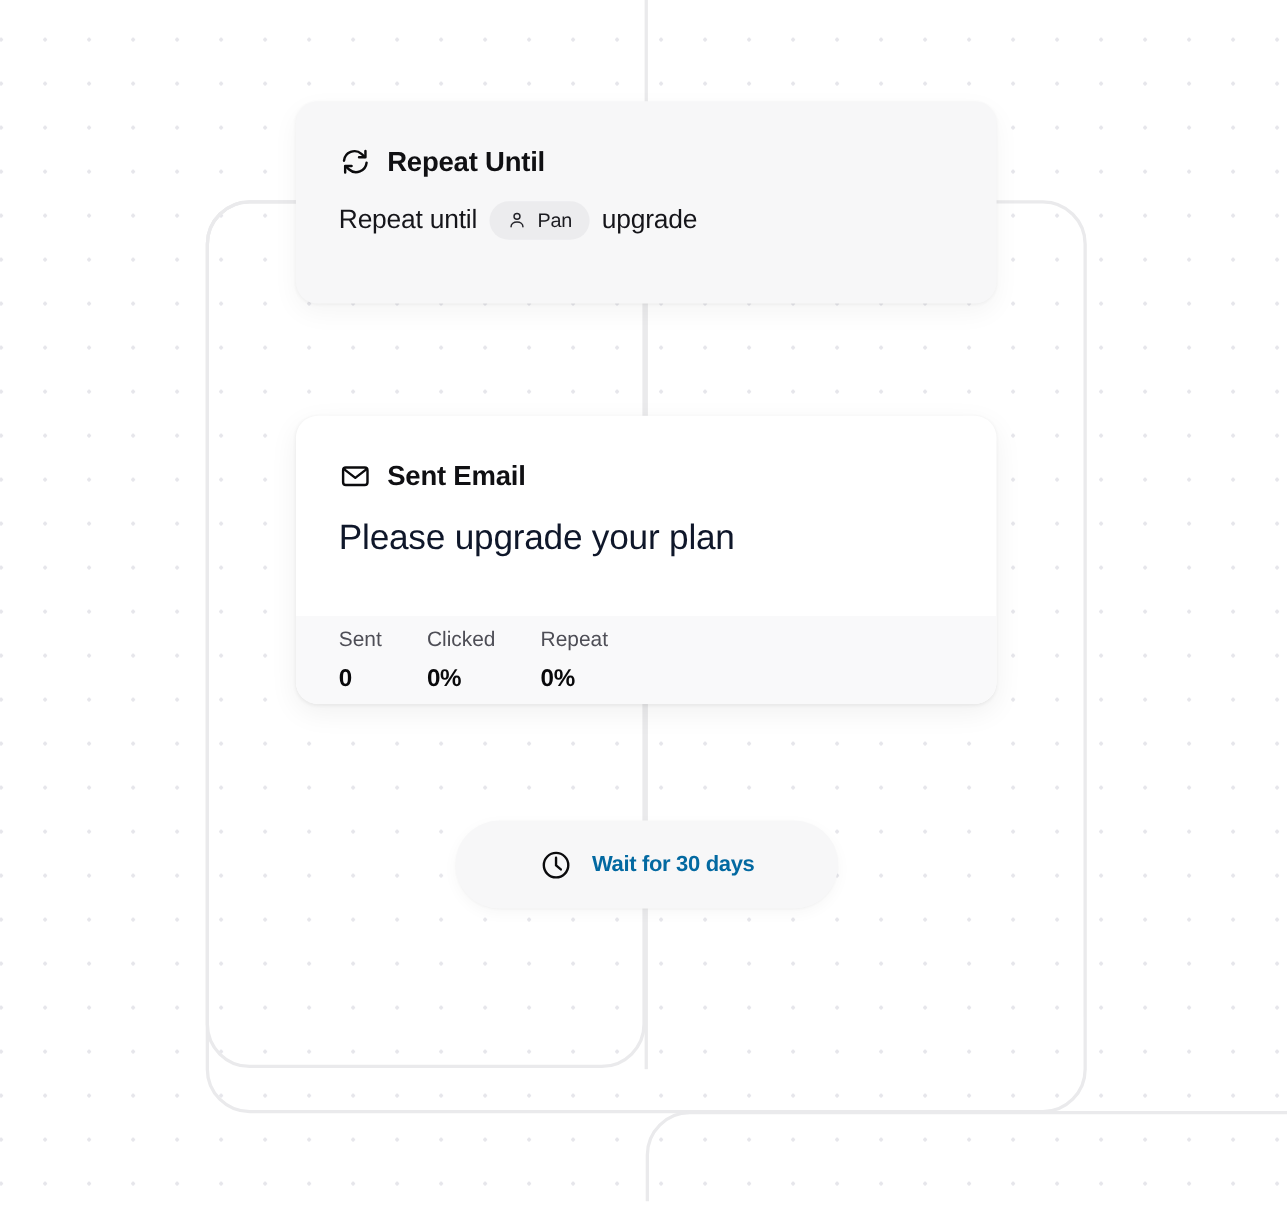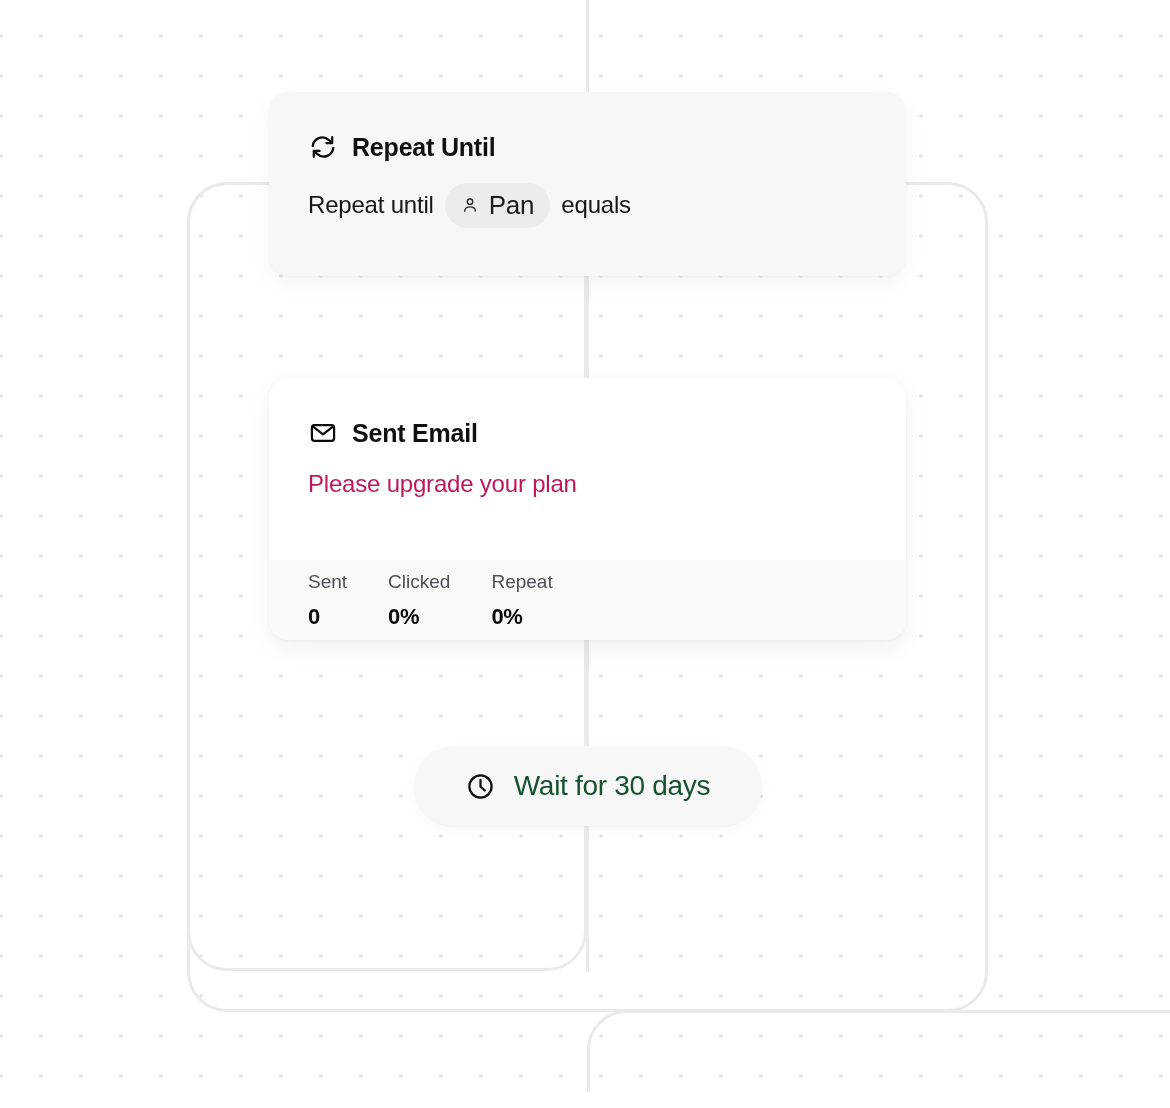--- a/index.html
+++ b/index.html
@@ -123,38 +123,38 @@
     color: #15151a;
     letter-spacing: -0.2px;
   }
   .pill {
     display: inline-flex;
     align-items: center;
     gap: 9px;
     background: #ececee;
     border-radius: 999px;
     padding: 6px 16px;
-    font-size: 26px;
+    font-size: 18px;
     color: #1a1a1f;
     line-height: 1.25;
   }
   .pill .pill-icon {
     display: flex;
     align-items: center;
     justify-content: center;
     width: 19px;
     height: 19px;
     color: #25252b;
   }
 
   
   .email-body {
     padding: 22px 0 0 39px;
-    font-size: 24px;
-    color: #be185d;
+    font-size: 32px;
+    color: #0f172a;
     letter-spacing: -0.2px;
   }
 
   
   .email-stats {
     position: absolute;
     left: 0;
     bottom: 0;
     width: 100%;
     height: 80px;
@@ -192,23 +192,23 @@
     background: #f7f7f8;
     border-radius: 999px;
     display: flex;
     align-items: center;
     justify-content: center;
     gap: 18px;
     box-shadow: 0 1px 2px rgba(0,0,0,0.03), 0 4px 14px rgba(0,0,0,0.035);
     box-sizing: border-box;
   }
   #node-wait .wait-label {
-    font-size: 28px;
-    font-weight: normal;
-    color: #14532d;
+    font-size: 20px;
+    font-weight: bold;
+    color: #0369a1;
     letter-spacing: -0.3px;
   }
   .wait-icon {
     display: flex;
     align-items: center;
     justify-content: center;
     width: 30px;
     height: 30px;
     color: #0b0b0d;
   }
@@ -241,21 +241,21 @@
       <span>Repeat until</span>
       <span class="pill">
         <span class="pill-icon">
           <svg width="18" height="18" viewBox="0 0 24 24" fill="none" stroke="currentColor" stroke-width="1.8" stroke-linecap="round" stroke-linejoin="round">
             <circle cx="12" cy="7.6" r="3.6"></circle>
             <path d="M4.8 20.2c0-3.6 3.2-5.8 7.2-5.8s7.2 2.2 7.2 5.8"></path>
           </svg>
         </span>
         <span>Pan</span>
       </span>
-      <span>equals</span>
+      <span>upgrade</span>
     </div>
   </div>
 
   <div class="node" id="node-email">
     <div class="node-header">
       <span class="node-icon">
         <svg width="28" height="28" viewBox="0 0 24 24" fill="none" stroke="currentColor" stroke-width="1.9" stroke-linecap="round" stroke-linejoin="round">
           <rect x="2.5" y="5.2" width="19" height="13.6" rx="2.2"></rect>
           <path d="M3.2 6.4 12 13.2l8.8-6.8"></path>
         </svg>

